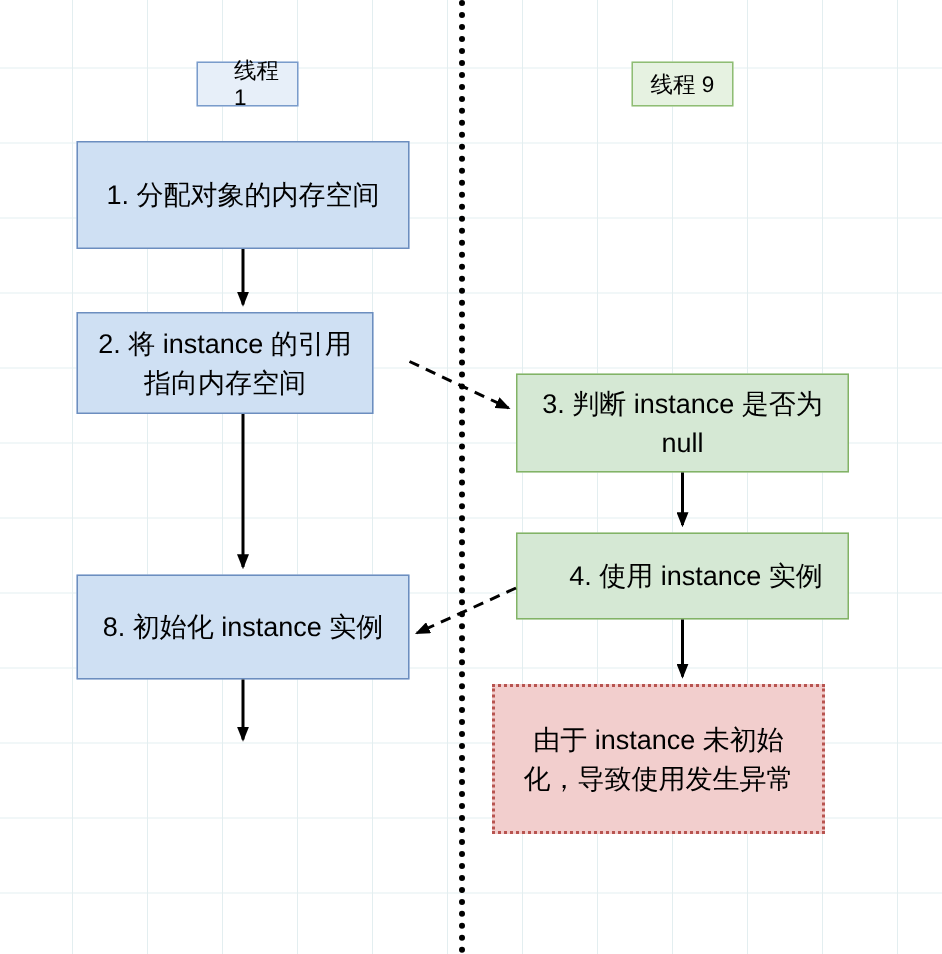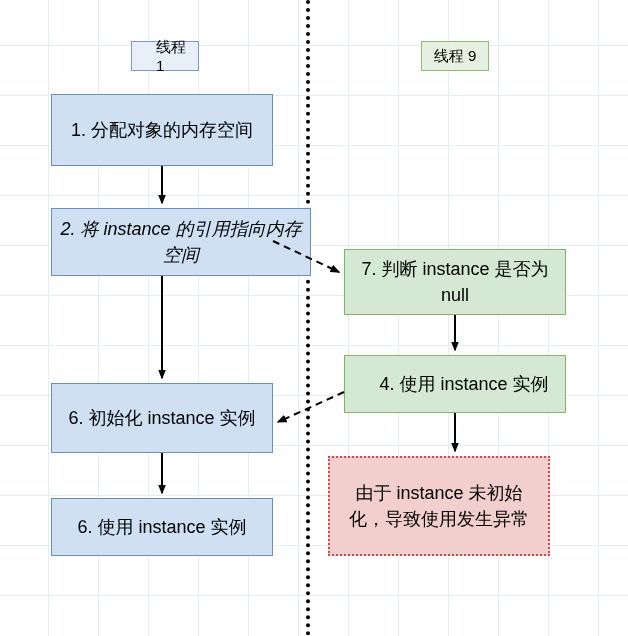--- a/index.html
+++ b/index.html
@@ -98,34 +98,31 @@
   </div>
 
   <div class="title green" style="left:421px; top:41px; width:68px; height:30px;">
     <span>线程 9</span>
   </div>
 
   <div class="node blue" style="left:51px; top:94px; width:222px; height:72px;">
     <span>1. 分配对象的内存空间</span>
   </div>
 
-  <div class="node blue" style="left:51px; top:208px; width:260px; height:68px;font-style:italic;">
+  <div class="node blue" style="left:51px; top:208px; width:198px; height:68px;">
     <span>2. 将 instance 的引用指向内存空间</span>
   </div>
 
   <div class="node blue" style="left:51px; top:383px; width:222px; height:70px;">
-    <span>6. 初始化 instance 实例</span>
+    <span>8. 初始化 instance 实例</span>
   </div>
 
-  <div class="node blue" style="left:51px; top:498px; width:222px; height:58px;">
-    <span>6. 使用 instance 实例</span>
-  </div>
 
   <div class="node green" style="left:344px; top:249px; width:222px; height:66px;">
-    <span>7. 判断 instance 是否为 null</span>
+    <span>3. 判断 instance 是否为 null</span>
   </div>
 
   <div class="node green" style="left:344px; top:355px; width:222px; height:58px;padding-left:26px;">
     <span>4. 使用 instance 实例</span>
   </div>
 
   <div class="node red" style="left:328px; top:456px; width:222px; height:100px;">
     <span>由于 instance 未初始化，导致使用发生异常</span>
   </div>
 

